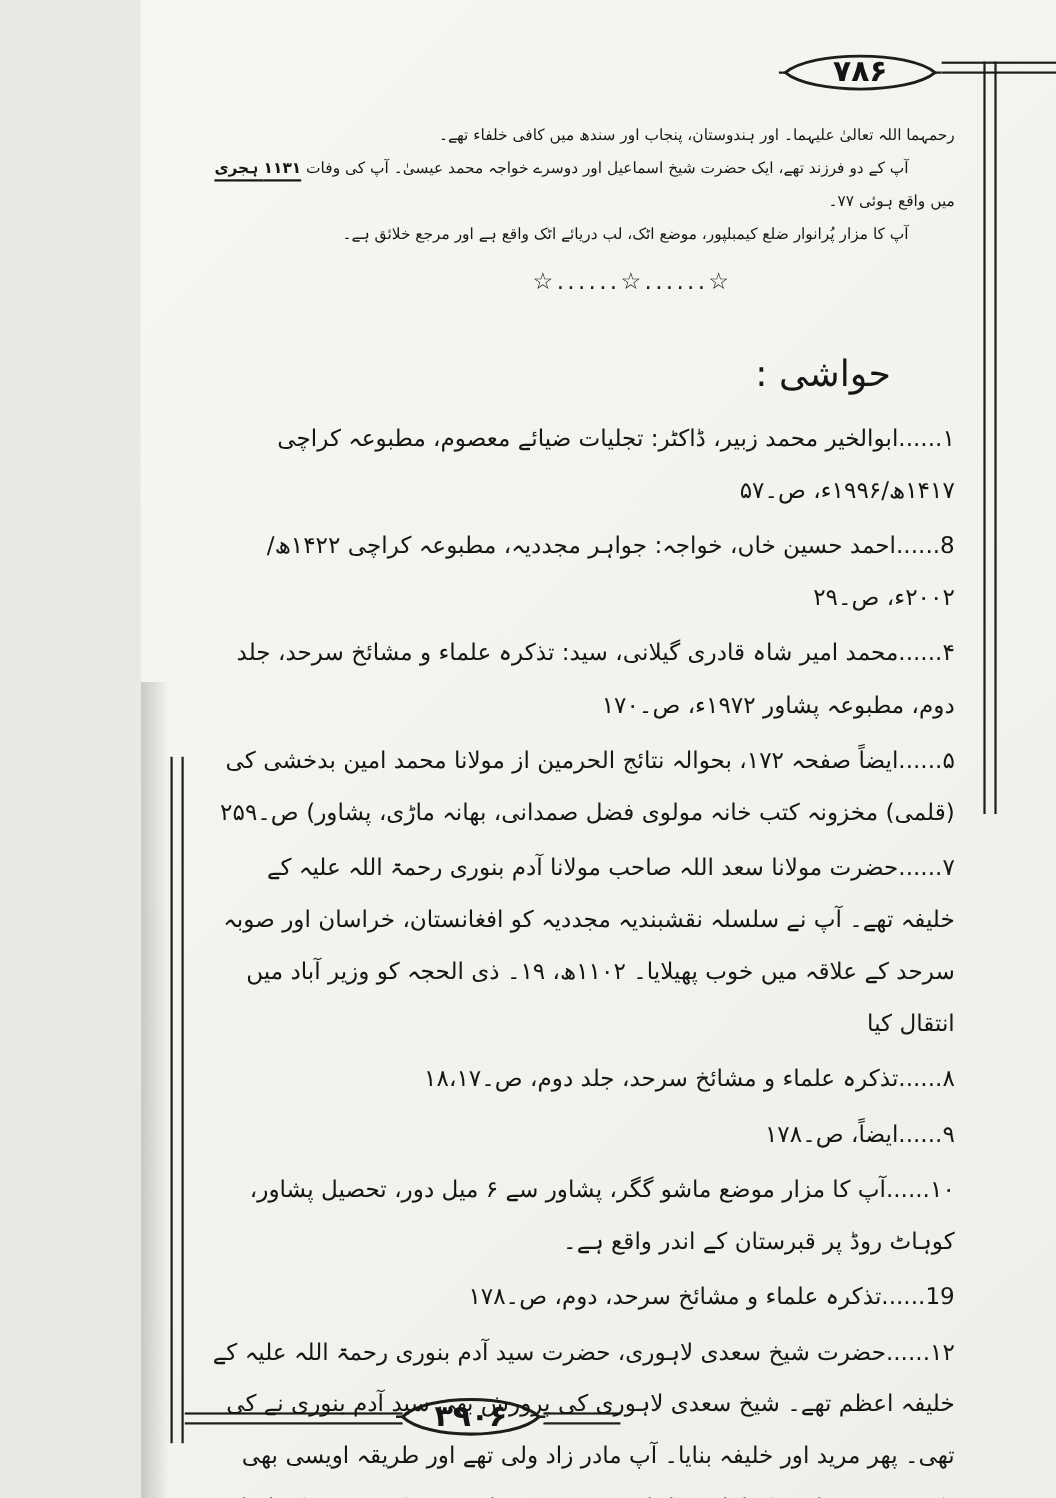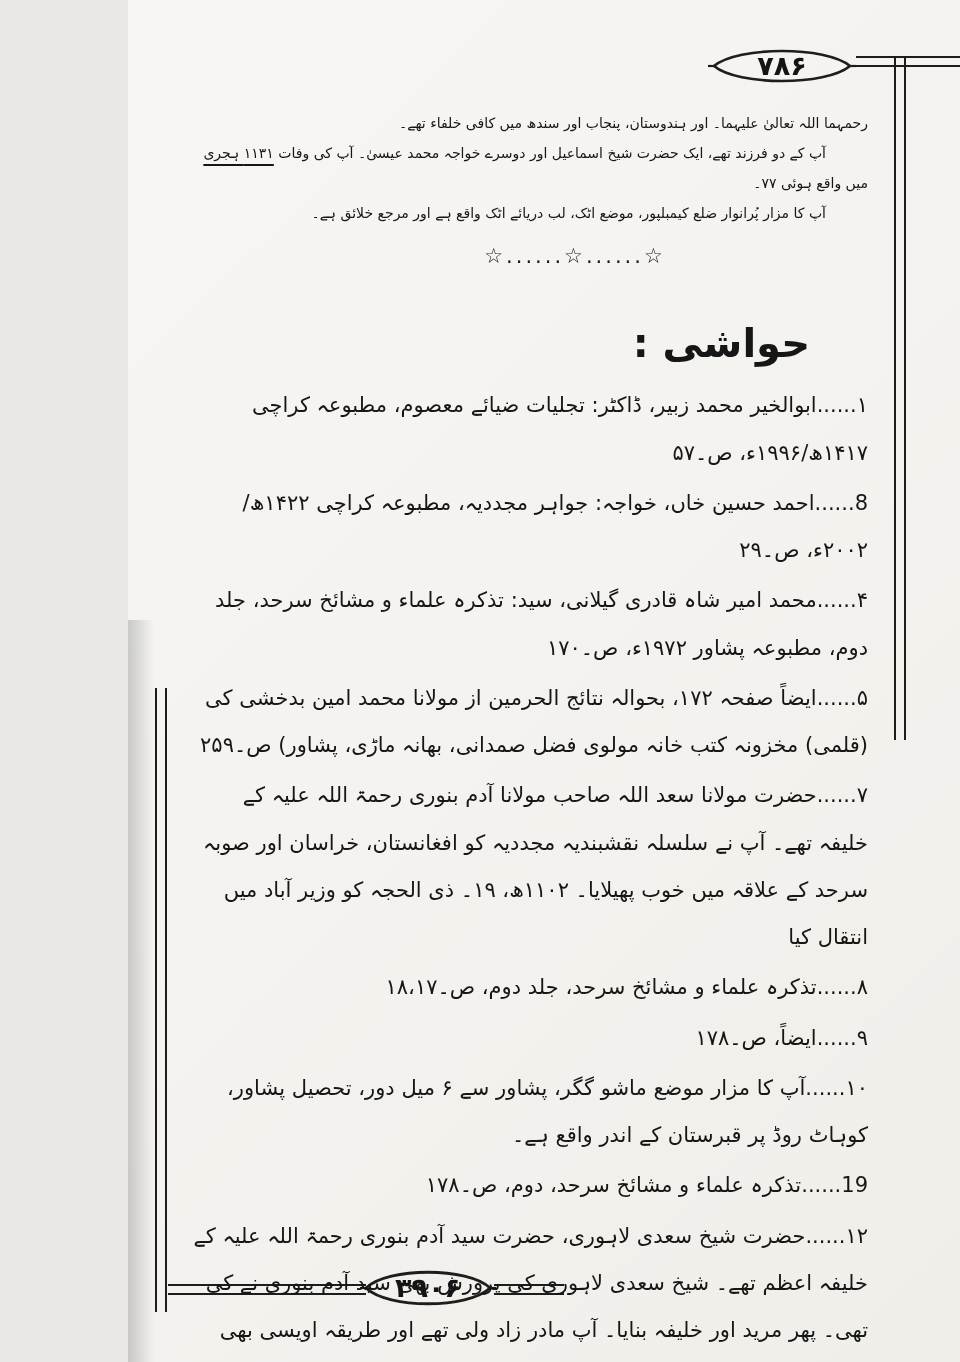--- a/index.html
+++ b/index.html
@@ -69,33 +69,34 @@
     margin: 0;
     font-size: 14px;
     line-height: 2.15;
     text-align: right;
   }
   .body-text p.indent { text-indent: 42px; }
   .underline-year {
     text-decoration: underline;
     text-decoration-thickness: 2px;
     text-underline-offset: 6px;
+    font-weight: bold;
   }
   .stars {
     margin: 16px 0 0 90px;
     text-align: center;
     font-size: 21px;
     letter-spacing: 3px;
     direction: ltr;
     color: #1b1b1b;
   }
   .footnotes-heading {
     margin: 52px 58px 16px 0;
-    font-size: 40px;
-    font-weight: bold;
+    font-size: 33px;
+    font-weight: normal;
     text-align: right;
   }
   .footnote {
     margin: 0 0 3px 0;
     font-size: 21px;
     line-height: 2.25;
     text-align: right;
   }
 </style>
 </head>

